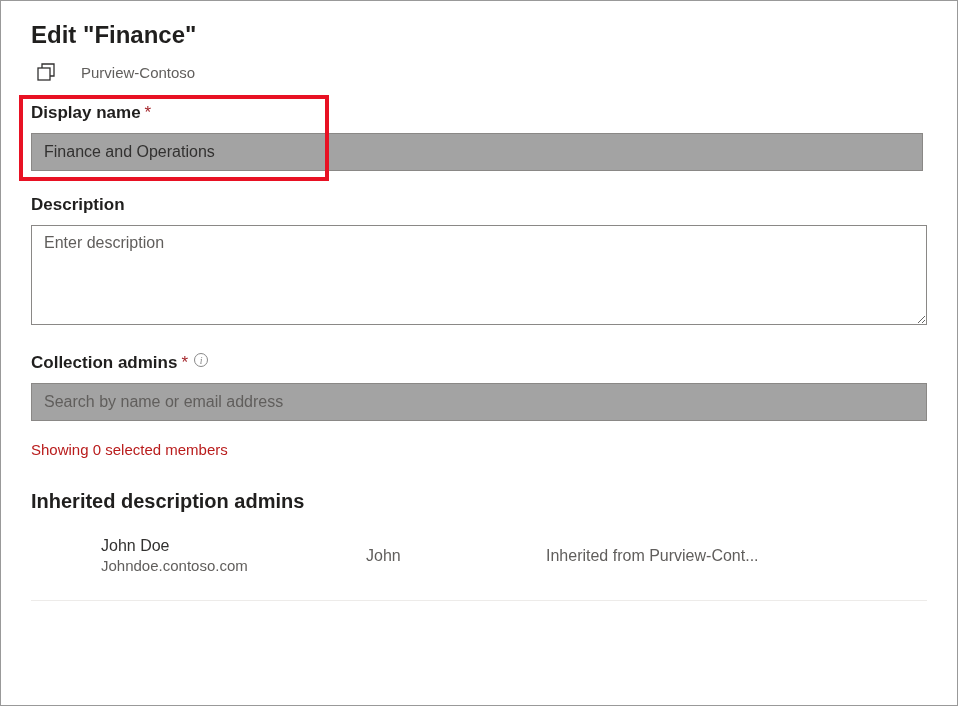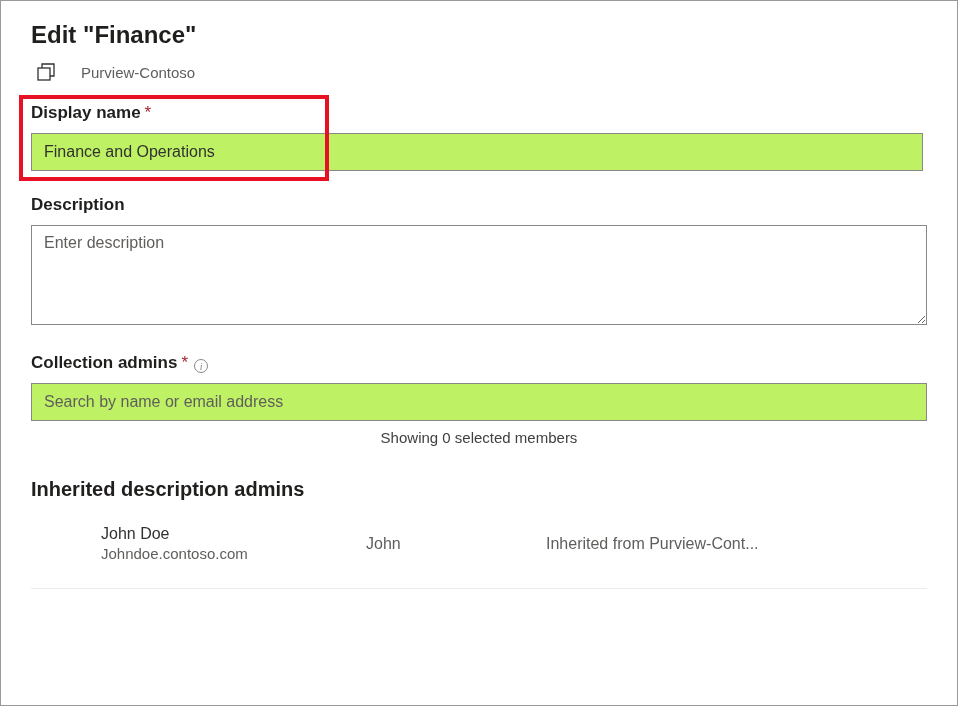--- a/index.html
+++ b/index.html
@@ -42,21 +42,21 @@
     }
     .field-group {
       margin-bottom: 24px;
     }
     .field-label {
       font-size: 17px;
       font-weight: 600;
       color: #201f1e;
       margin-bottom: 10px;
       display: flex;
-      align-items: flex-end;
+      align-items: flex-start;
       gap: 4px;
     }
     .required {
       color: #a4262c;
       font-weight: 400;
     }
     .info-icon {
       width: 14px;
       height: 14px;
       border: 1px solid #888;
@@ -70,21 +70,21 @@
       font-style: italic;
       font-family: serif;
       margin-left: 2px;
     }
     .text-input {
       width: 100%;
       padding: 8px 12px;
       font-size: 16px;
       font-family: inherit;
       border: 1px solid #8a8886;
-      background: #bef264;
+      background: #a3a3a3;
       color: #323130;
       outline: none;
       height: 38px;
     }
     .text-area {
       width: 100%;
       padding: 8px 12px;
       font-size: 16px;
       font-family: inherit;
       border: 1px solid #8a8886;
@@ -93,23 +93,22 @@
       outline: none;
       height: 100px;
       resize: both;
     }
     .text-area::placeholder,
     .text-input::placeholder {
       color: #605e5c;
     }
     .helper-text {
       font-size: 15px;
-      color: #404040;
-      margin-top: 8px;
-      text-align: center;
+      color: #b91c1c;
+      margin-top: 20px;
     }
     .section-title {
       font-size: 20px;
       font-weight: 600;
       color: #201f1e;
       margin-top: 32px;
       margin-bottom: 18px;
     }
     .admin-row {
       display: flex;

